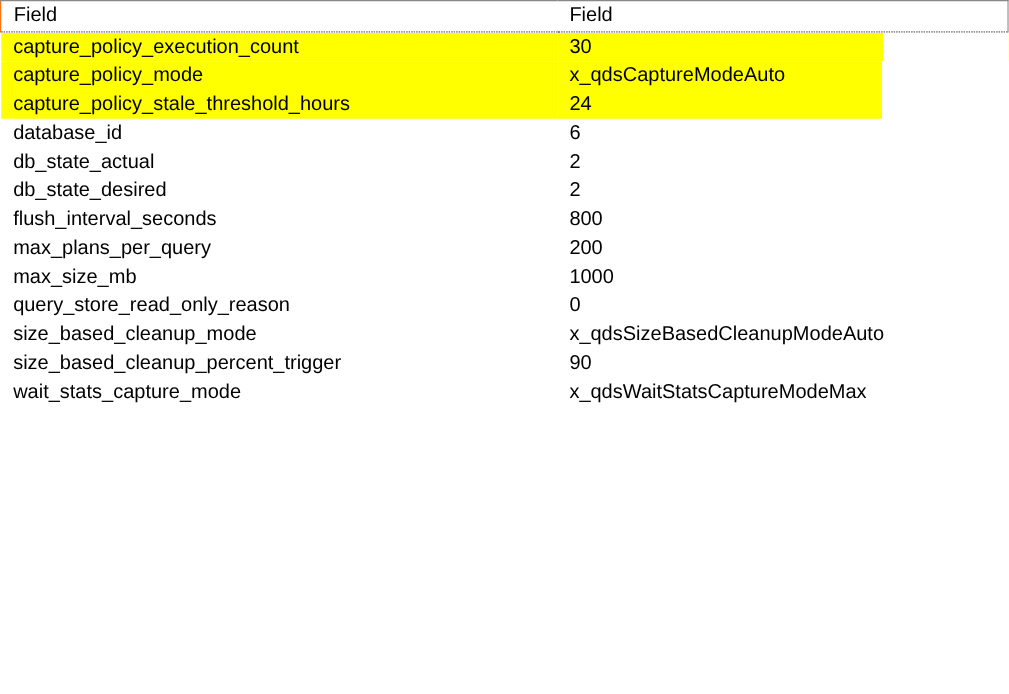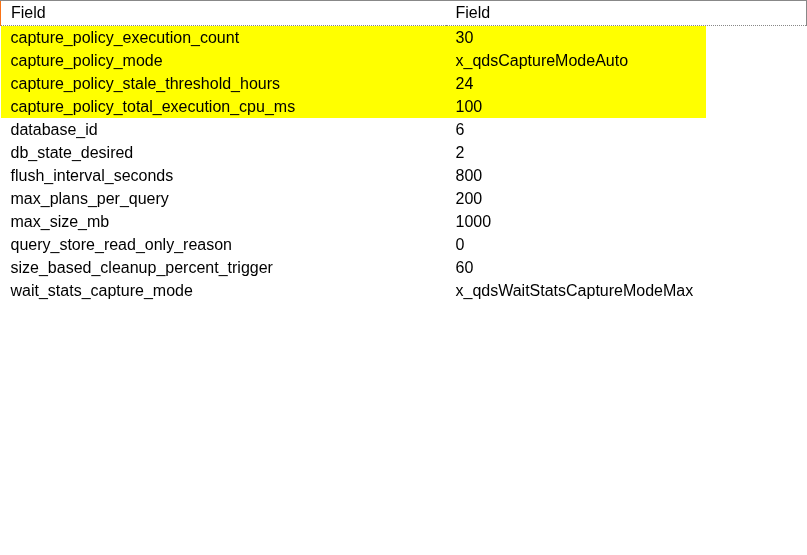--- a/index.html
+++ b/index.html
@@ -61,27 +61,27 @@
         <td>30</td>
       </tr>
       <tr class="highlight">
         <td>capture_policy_mode</td>
         <td>x_qdsCaptureModeAuto</td>
       </tr>
       <tr class="highlight">
         <td>capture_policy_stale_threshold_hours</td>
         <td>24</td>
       </tr>
-      <tr class="highlight">
-        <td>capture_policy_total_execution_cpu_ms</td>
-        <td>100</td>
-      </tr>
       <tr>
         <td>database_id</td>
         <td>6</td>
+      </tr>
+      <tr>
+        <td>db_state_actual</td>
+        <td>2</td>
       </tr>
       <tr>
         <td>db_state_desired</td>
         <td>2</td>
       </tr>
       <tr>
         <td>flush_interval_seconds</td>
         <td>800</td>
       </tr>
       <tr>
@@ -90,21 +90,25 @@
       </tr>
       <tr>
         <td>max_size_mb</td>
         <td>1000</td>
       </tr>
       <tr>
         <td>query_store_read_only_reason</td>
         <td>0</td>
       </tr>
       <tr>
+        <td>size_based_cleanup_mode</td>
+        <td>x_qdsSizeBasedCleanupModeAuto</td>
+      </tr>
+      <tr>
         <td>size_based_cleanup_percent_trigger</td>
-        <td>60</td>
+        <td>90</td>
       </tr>
       <tr>
         <td>wait_stats_capture_mode</td>
         <td>x_qdsWaitStatsCaptureModeMax</td>
       </tr>
     </tbody>
 </table>
 
 </body></html>

